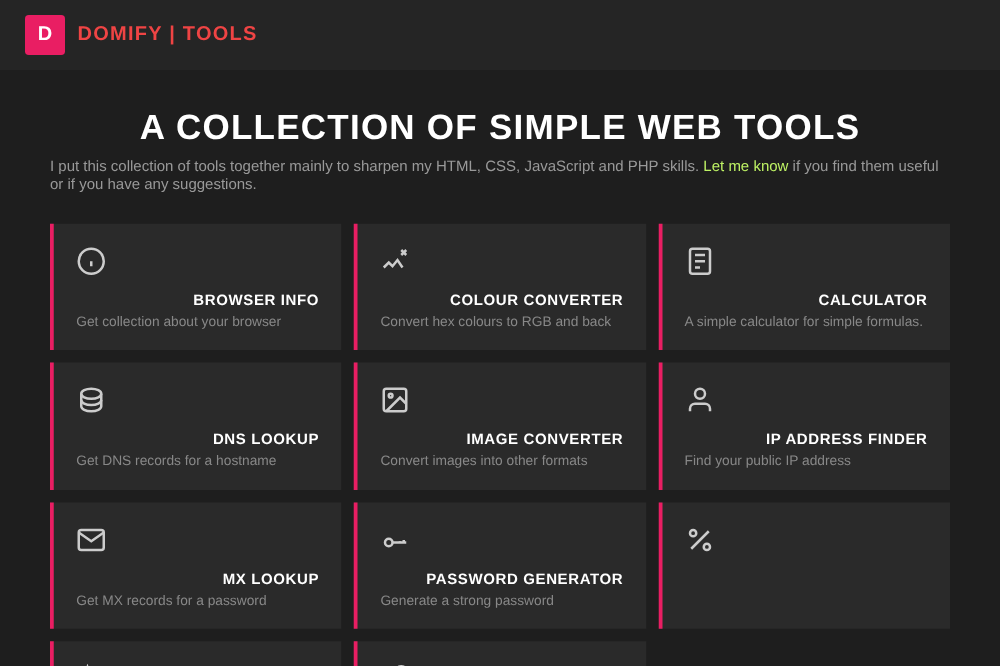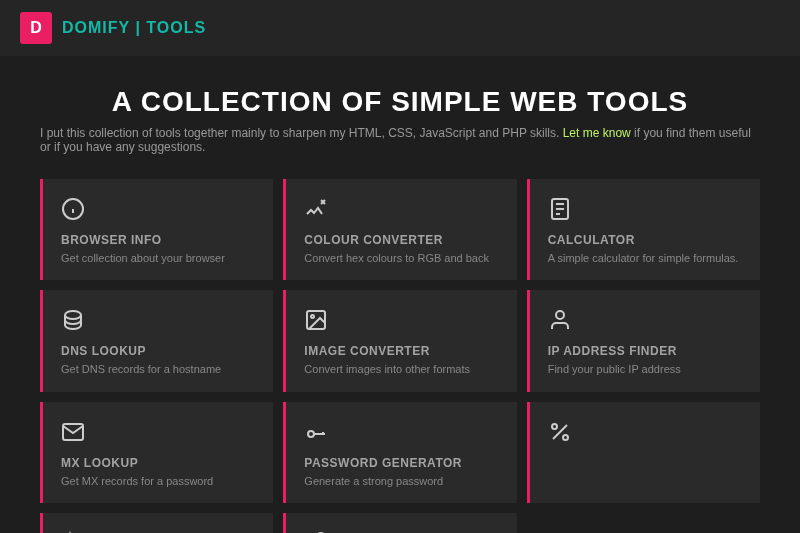--- a/index.html
+++ b/index.html
@@ -24,21 +24,21 @@
       align-items: center;
       justify-content: center;
       font-weight: bold;
       font-size: 16px;
       color: white;
       border-radius: 3px;
     }
     .site-title {
       font-size: 16px;
       font-weight: bold;
-      color: #14b8a6;
+      color: #ef4444;
       letter-spacing: 1px;
     }
     .main-content {
       padding: 30px 40px;
     }
     .page-heading {
       font-size: 28px;
       font-weight: bold;
       color: #ffffff;
       margin-bottom: 8px;
@@ -70,24 +70,25 @@
     .tool-icon {
       font-size: 22px;
       color: #cccccc;
       margin-bottom: 8px;
       display: block;
       line-height: 1;
     }
     .tool-name {
       font-size: 12px;
       font-weight: bold;
-      color: #a3a3a3;
+      color: #ffffff;
       letter-spacing: 0.5px;
       margin-bottom: 4px;
       text-transform: uppercase;
+      text-align: right;
     }
     .tool-desc {
       font-size: 11px;
       color: #888888;
       line-height: 1.4;
     }
   </style>
 </head>
 <body>
 

